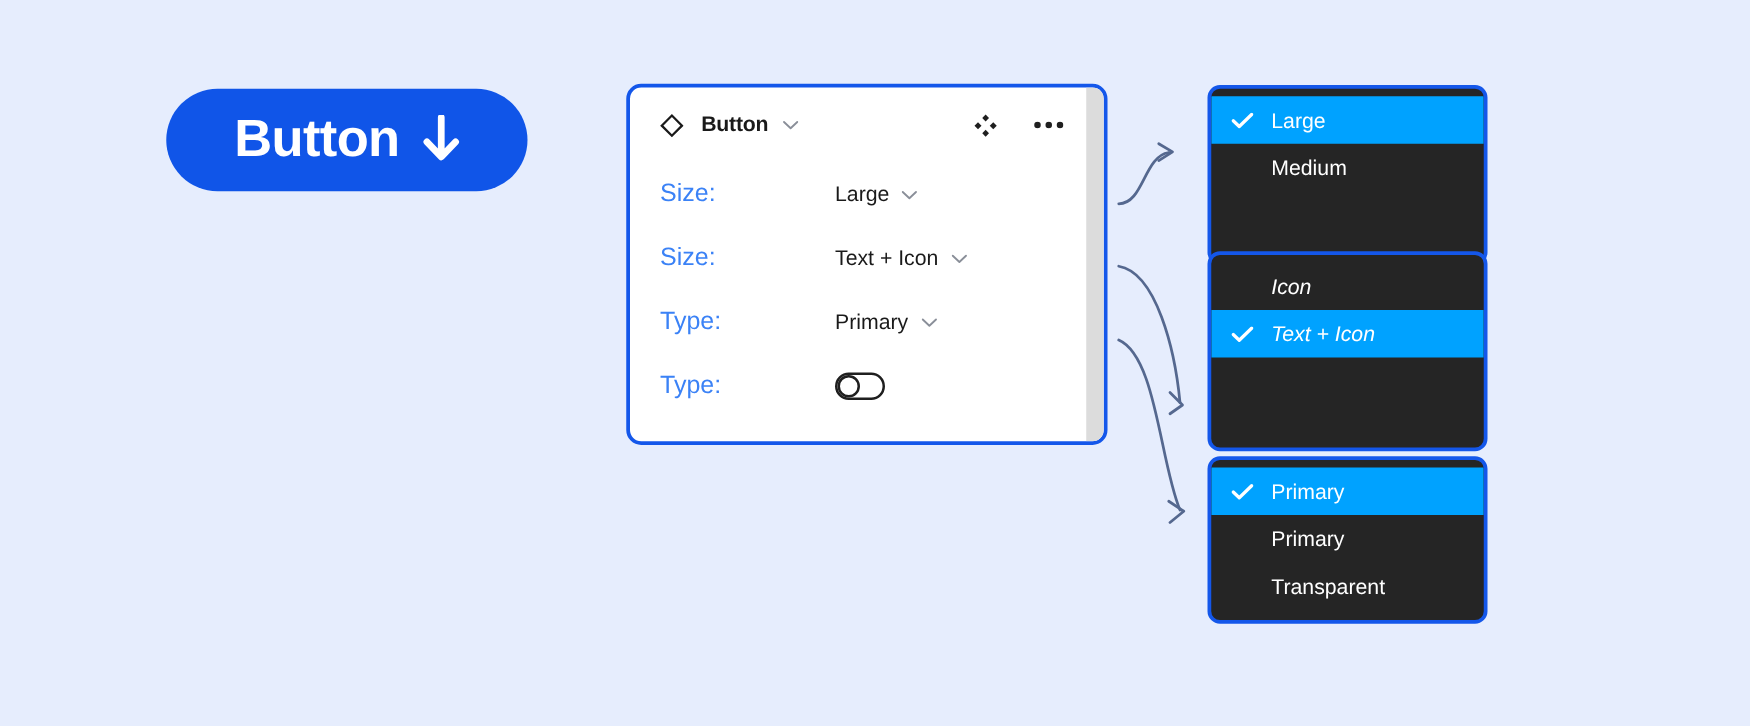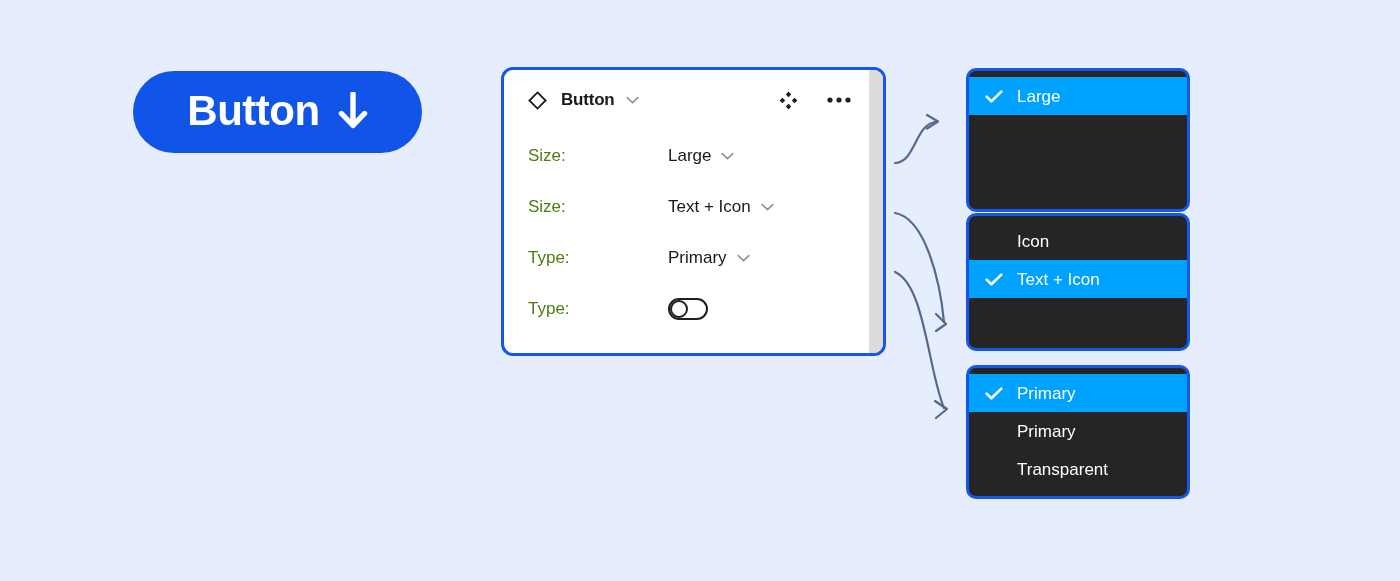--- a/index.html
+++ b/index.html
@@ -113,22 +113,22 @@
   .prop-row {
     display: flex;
     align-items: center;
     height: 51px;
     padding: 0 24px;
     box-sizing: border-box;
   }
   .prop-label {
     width: 140px;
     flex: 0 0 140px;
-    font-size: 17px;
-    color: #4d7c0f;
+    font-size: 20px;
+    color: #3b82f6;
   }
   .prop-value {
     display: flex;
     align-items: center;
     font-size: 17px;
     color: #1a1a1a;
   }
   .prop-value .val-chev {
     margin-left: 10px;
     width: 13px;
@@ -162,21 +162,21 @@
     left: 966px;
     width: 224px;
     background: #252525;
     border: 3px solid #1457ea;
     border-radius: 10px;
     box-sizing: border-box;
     overflow: hidden;
     padding: 6px 0;
   }
   #dropdown-size  { top: 68px;  height: 144px; }
-  #dropdown-style { top: 213px; height: 138px; }
+  #dropdown-style { top: 201px; height: 160px; font-style: italic; }
   #dropdown-type  { top: 365px; height: 134px; }
 
   .dd-item {
     display: flex;
     align-items: center;
     height: 38px;
     padding-left: 16px;
     box-sizing: border-box;
     color: #ffffff;
     font-size: 17px;
@@ -282,20 +282,26 @@
   </div>
 </div>
 
 <div class="dropdown" id="dropdown-size">
   <div class="dd-item selected">
     <svg class="dd-check" viewBox="0 0 18 13">
       <path d="M1.6 6.6 L6.4 11.2 L16.3 1.6" fill="none" stroke="#ffffff" stroke-width="2.6" stroke-linecap="round" stroke-linejoin="round"></path>
     </svg>
     <span class="dd-label">Large</span>
   </div>
+  <div class="dd-item">
+    <svg class="dd-check" viewBox="0 0 18 13">
+      <path d="M1.6 6.6 L6.4 11.2 L16.3 1.6" fill="none" stroke="#ffffff" stroke-width="2.6" stroke-linecap="round" stroke-linejoin="round"></path>
+    </svg>
+    <span class="dd-label">Medium</span>
+  </div>
 </div>
 
 <div class="dropdown" id="dropdown-style">
   <div class="dd-item">
     <svg class="dd-check" viewBox="0 0 18 13">
       <path d="M1.6 6.6 L6.4 11.2 L16.3 1.6" fill="none" stroke="#ffffff" stroke-width="2.6" stroke-linecap="round" stroke-linejoin="round"></path>
     </svg>
     <span class="dd-label">Icon</span>
   </div>
   <div class="dd-item selected">

